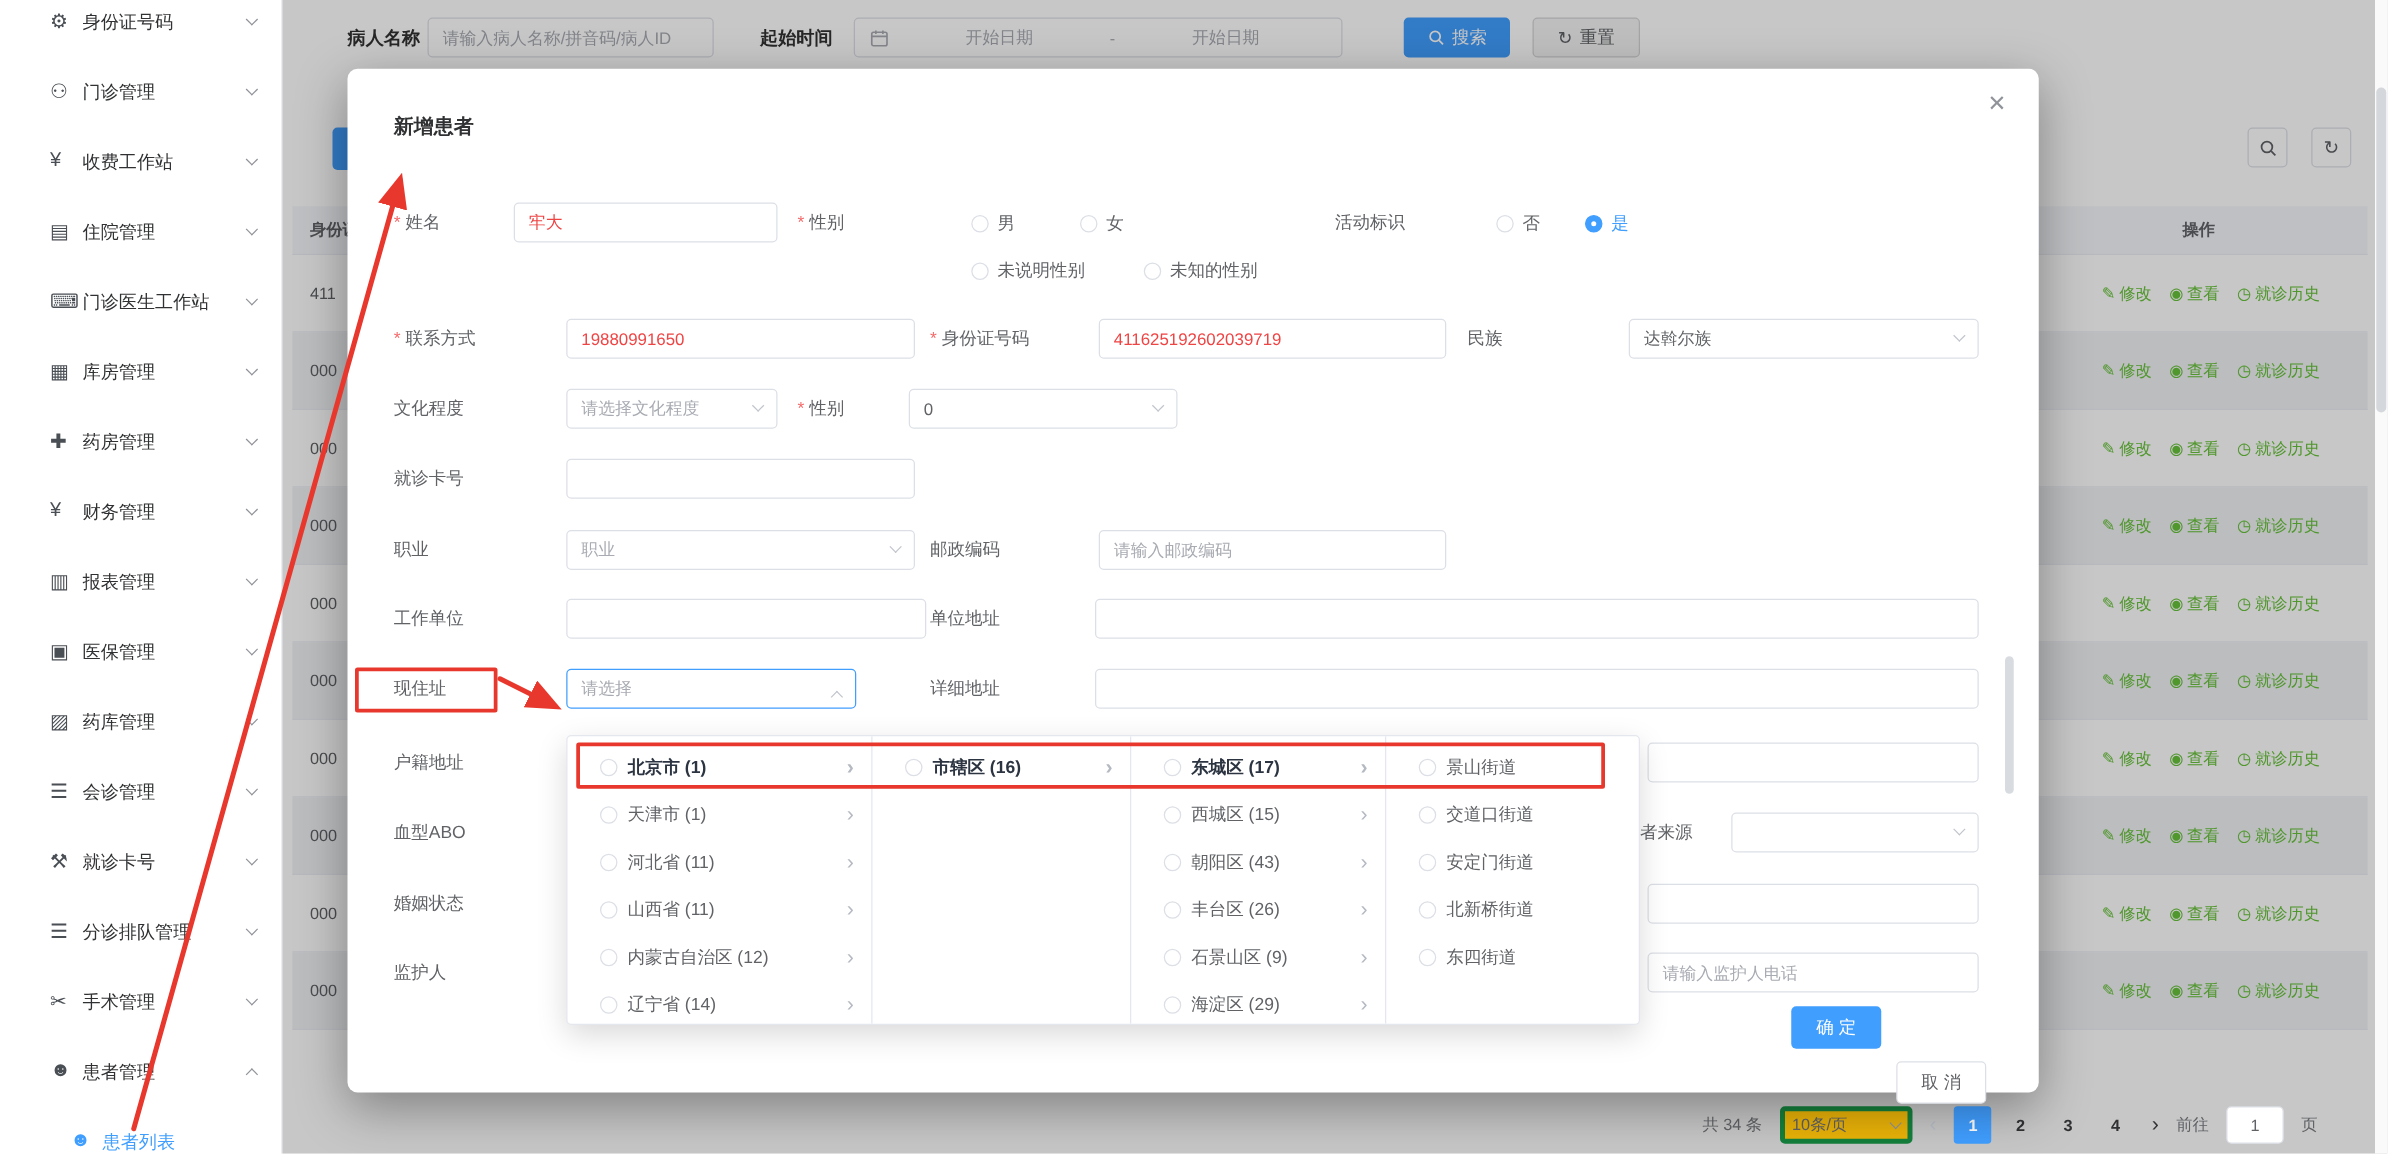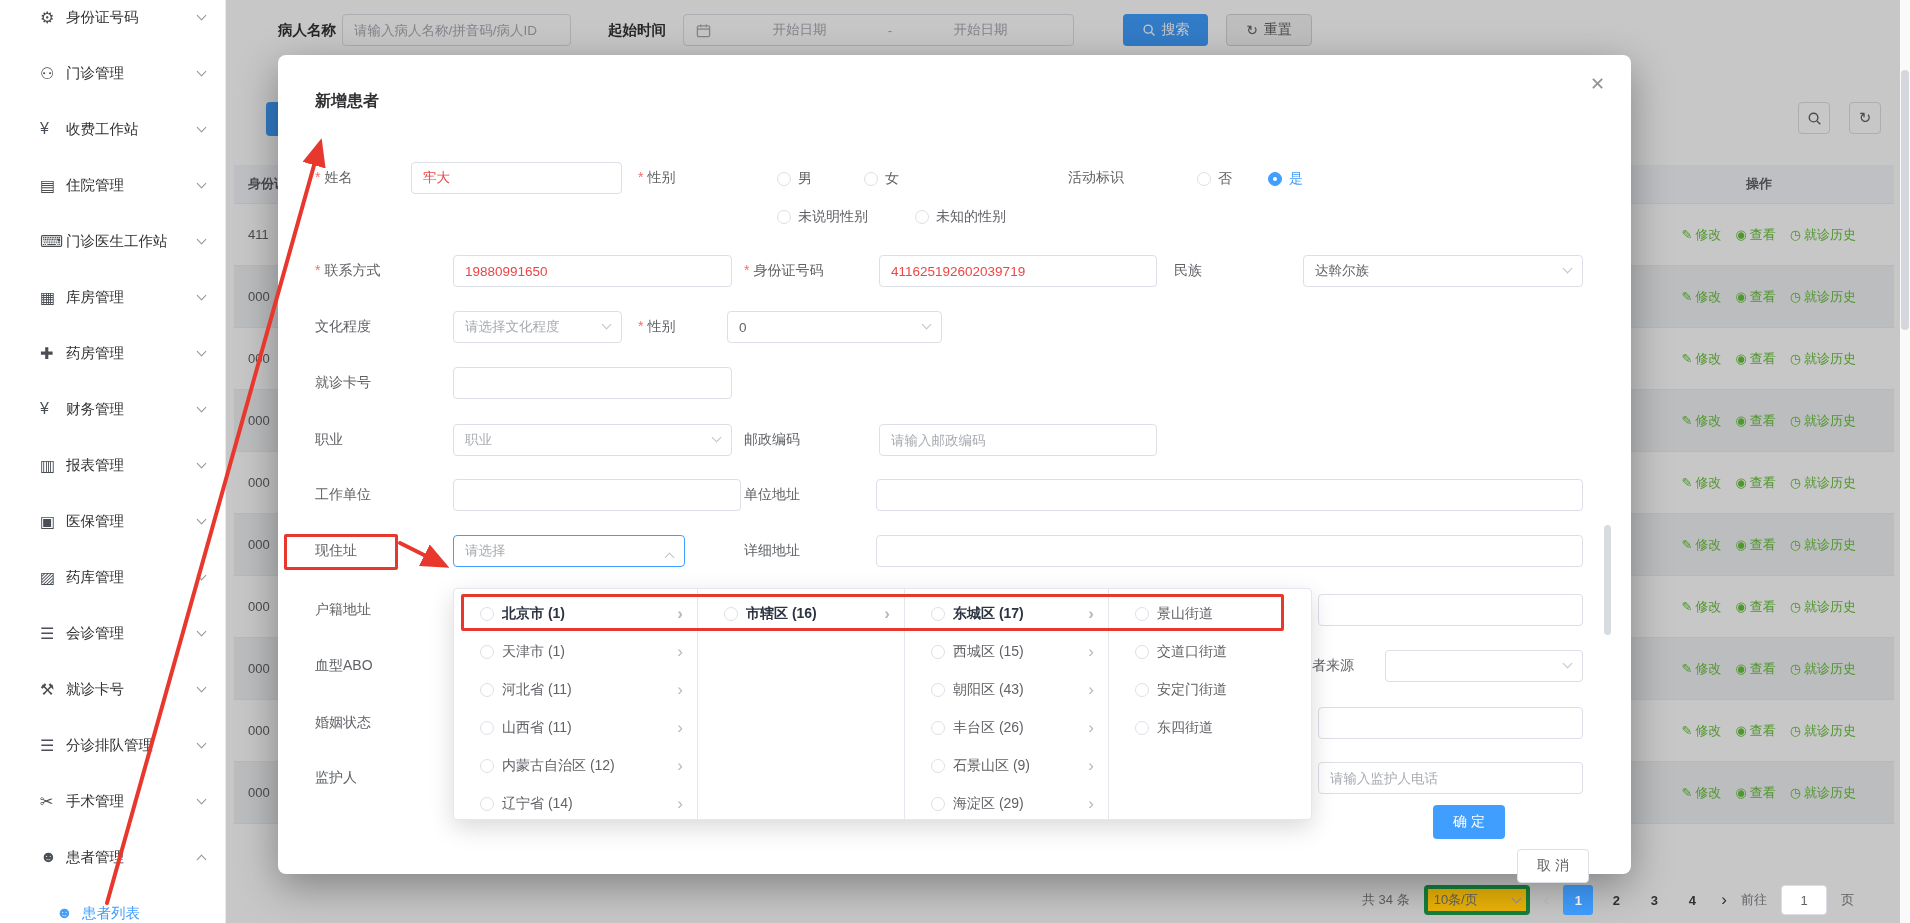--- a/index.html
+++ b/index.html
@@ -732,20 +732,25 @@
           <span class="cas-lab">交道口街道</span>
           <span class="cas-arrow">›</span>
         </div>
 
         <div class="cas-item">
           <span class="rdot"></span>
           <span class="cas-lab">安定门街道</span>
           <span class="cas-arrow">›</span>
         </div>
 
+        <div class="cas-item">
+          <span class="rdot"></span>
+          <span class="cas-lab">北新桥街道</span>
+          <span class="cas-arrow">›</span>
+        </div>
 
         <div class="cas-item">
           <span class="rdot"></span>
           <span class="cas-lab">东四街道</span>
           <span class="cas-arrow">›</span>
         </div>
       </div>
   </div>
 
   <button class="m-btn primary" style="left:1155px; top:750px;">确 定</button>

